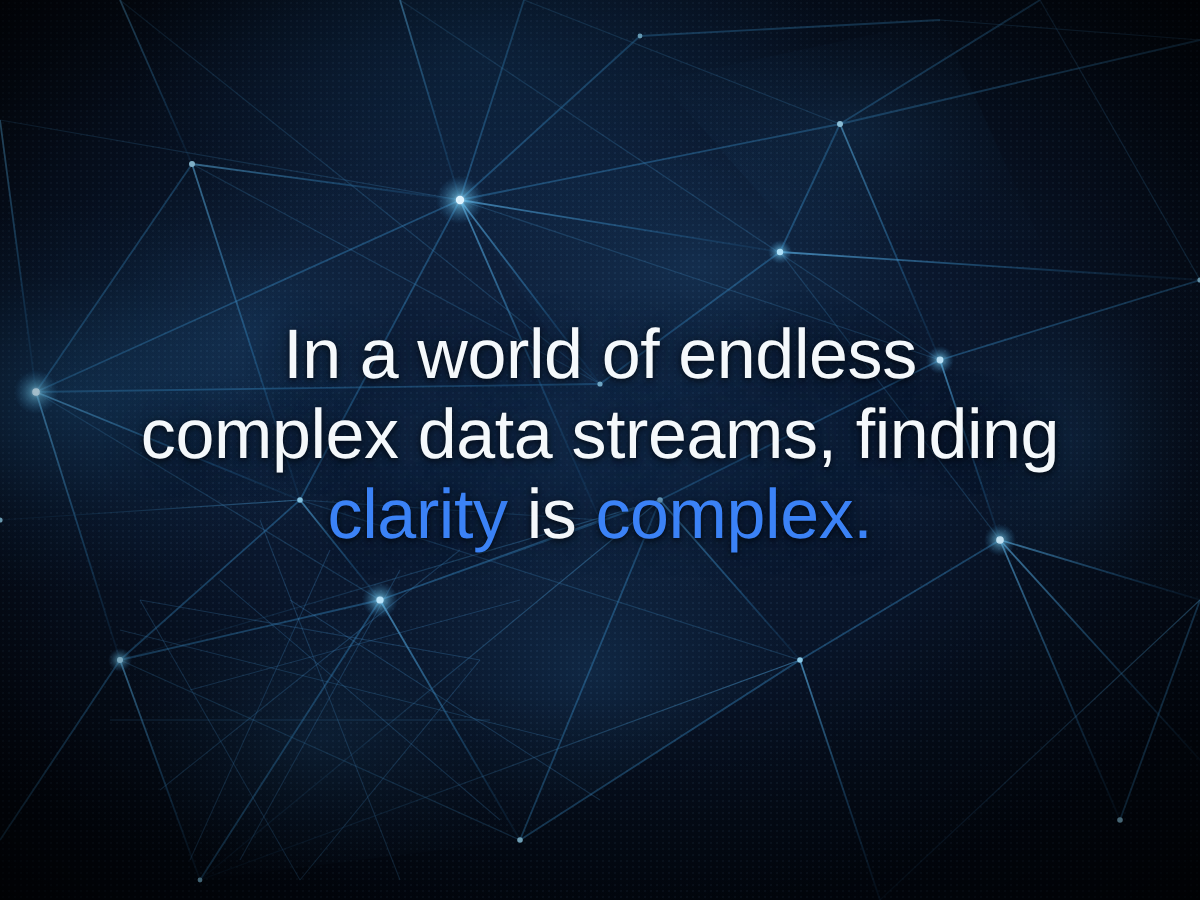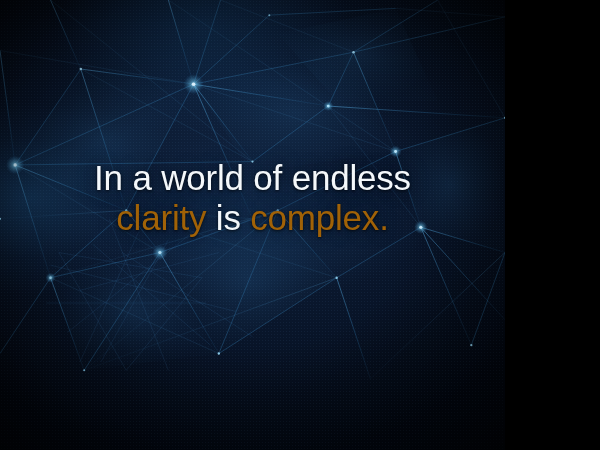--- a/index.html
+++ b/index.html
@@ -6,21 +6,21 @@
   * { margin:0; padding:0; box-sizing:border-box; }
 
   html, body {
     width:600px; height:450px;
     background:#000;
     font-family:"Liberation Sans", sans-serif;
   }
 
   #stage {
     position:relative;
-    width:505px; height:450px;
+    width:600px; height:450px;
     overflow:hidden;
     background:#060d1a;
   }
 
   
   .bg-base {
     position:absolute; inset:0;
     background:
       radial-gradient(ellipse 70% 62% at 46% 40%, #10233f 0%, #0c1b33 34%, #081428 60%, #050d1b 80%, #020711 100%);
   }
@@ -69,21 +69,21 @@
     text-align:center;
     line-height:40px;
     font-size:35px;
     font-weight:300;
     letter-spacing:-0.2px;
     color:#f4f8fb;
     text-shadow:0 0 18px rgba(5,14,28,0.95), 0 1px 3px rgba(0,0,0,0.7);
     -webkit-font-smoothing:antialiased;
   }
   .headline-line { display:block; white-space:nowrap; }
-  .accent { color:#a16207; }
+  .accent { color:#3b82f6; }
 </style>
 </head>
 <body>
 
 <div id="stage">
 
   <div class="bg-base"></div>
   <div class="bg-glow-left"></div>
   <div class="bg-glow-top"></div>
 
@@ -237,17 +237,20 @@
 
   <div class="bg-mesh"></div>
   <div class="bg-glow-text"></div>
   <div class="bg-vignette"></div>
 
   <div class="headline-block">
     <span class="headline-line">
       <span>In a world of endless</span>
     </span>
     <span class="headline-line">
+      <span>complex data streams, finding</span>
+    </span>
+    <span class="headline-line">
       <span class="accent">clarity</span><span> is </span><span class="accent">complex.</span>
     </span>
   </div>
 
 </div>
 
 </body></html>

